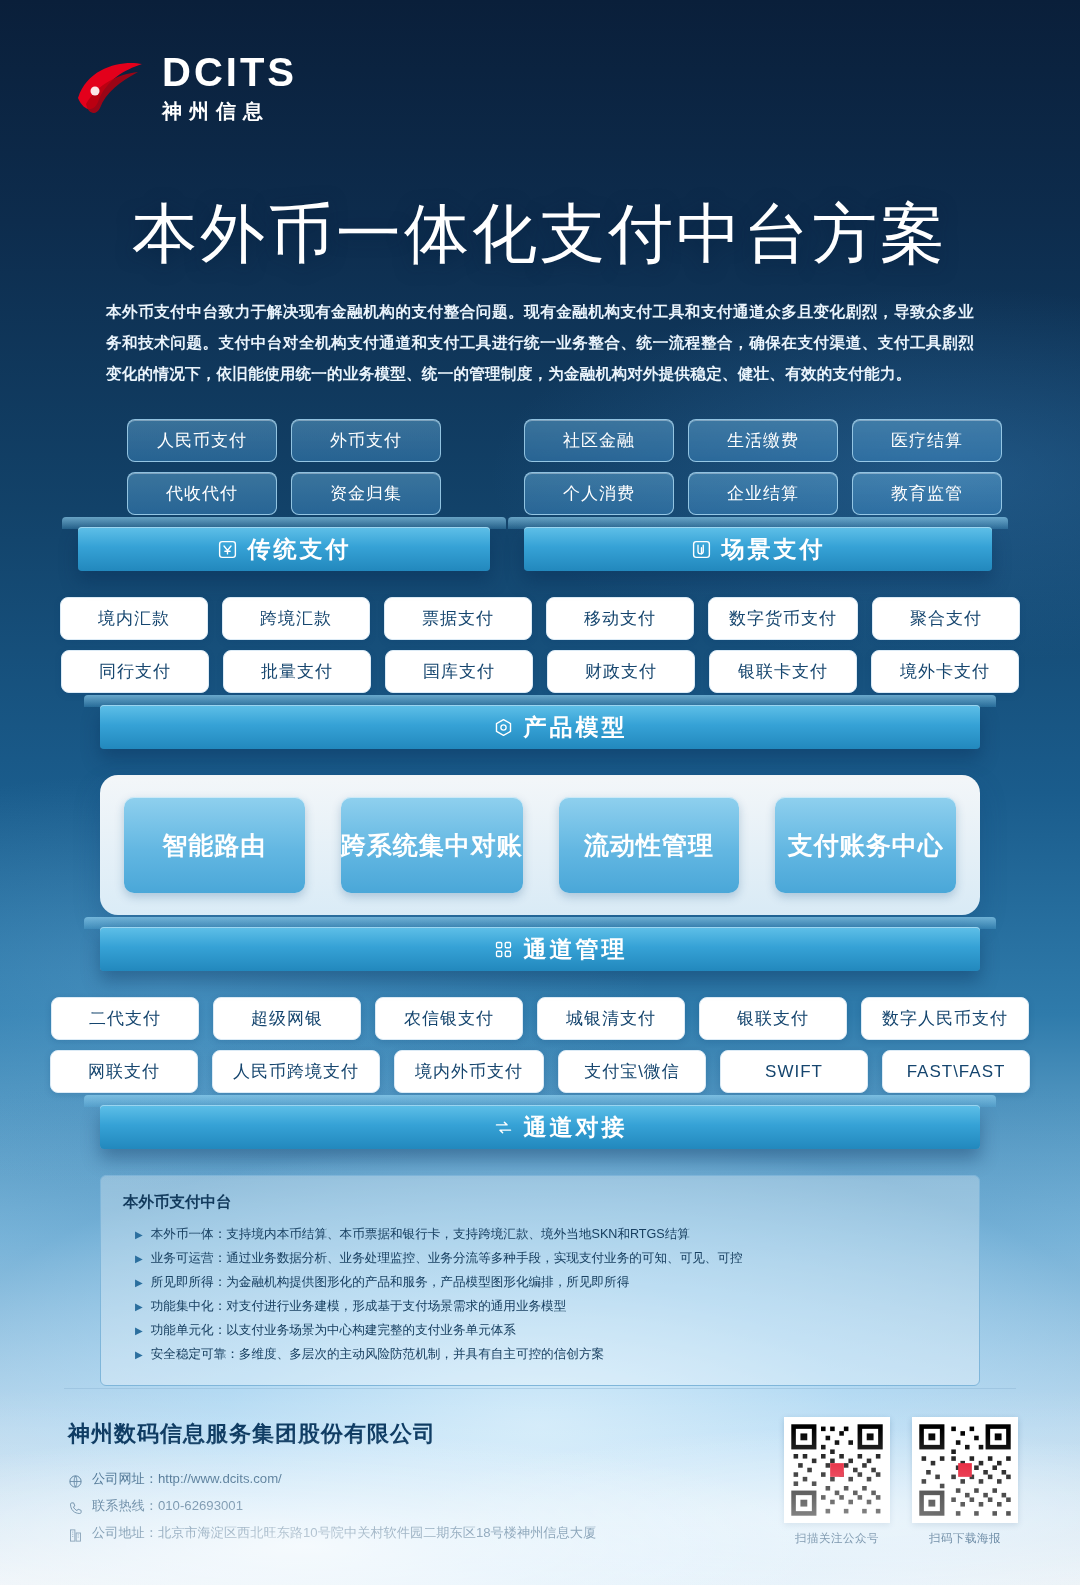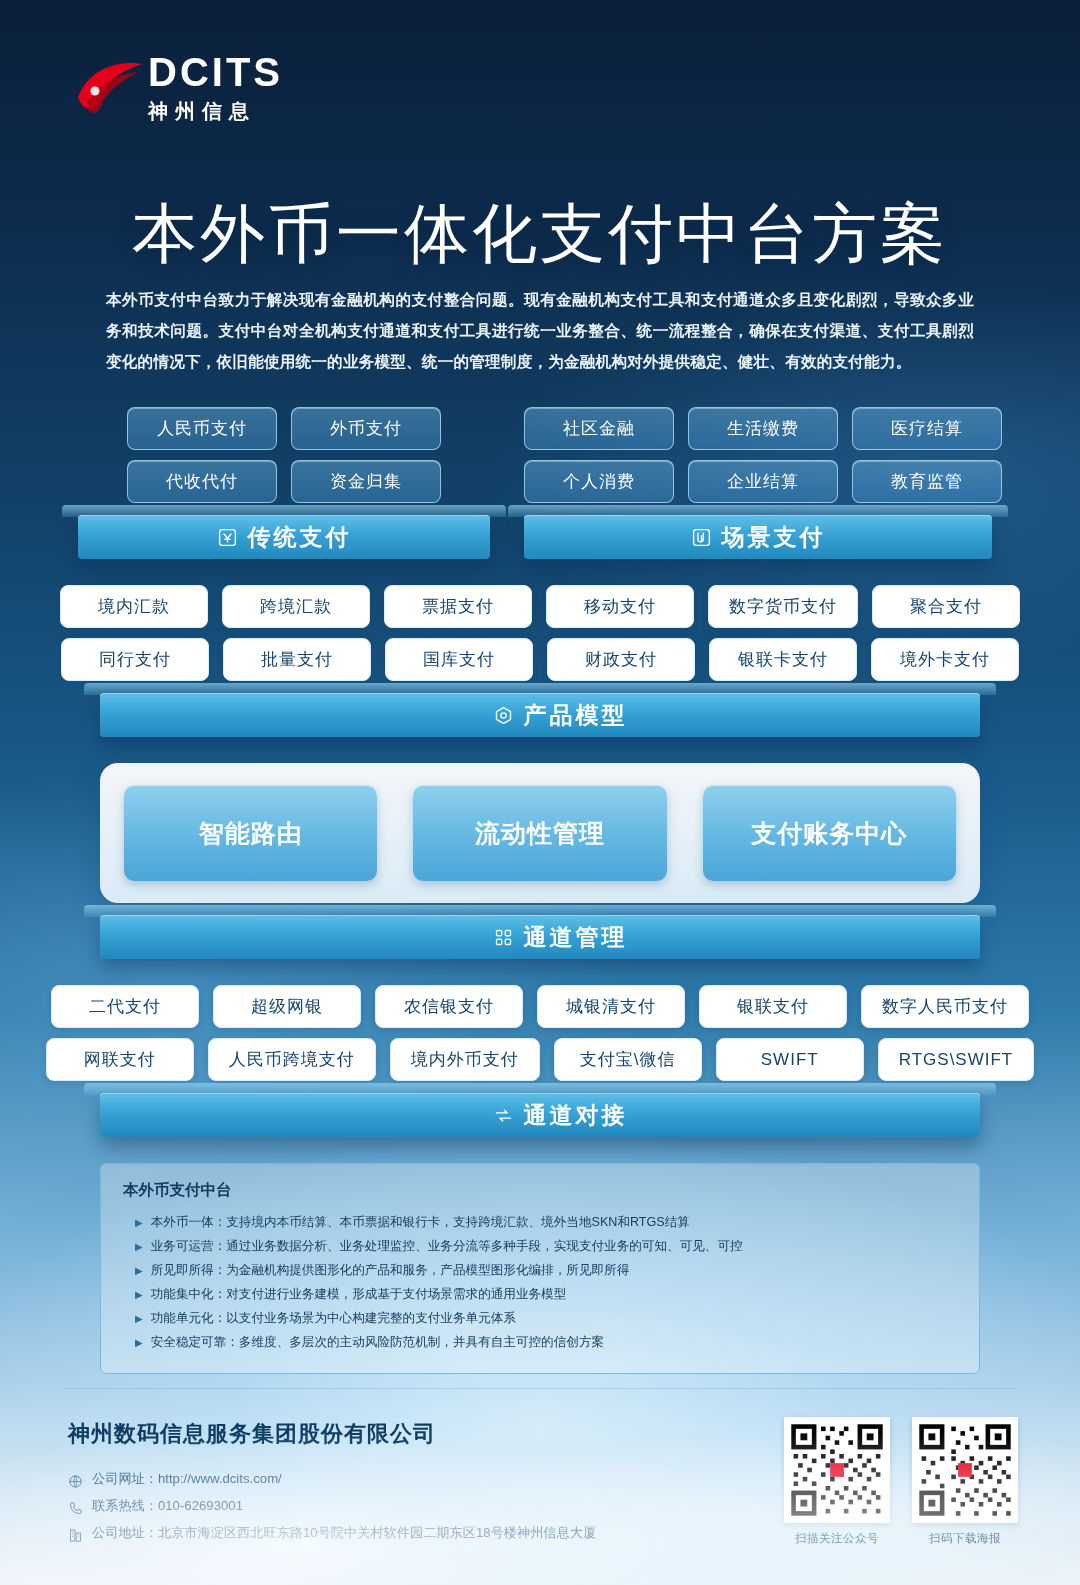--- a/index.html
+++ b/index.html
@@ -23,39 +23,39 @@
     content:"";
     position:absolute; left:0; right:0; bottom:0; height:330px;
     background:
       radial-gradient(ellipse 760px 160px at 28% 88%, rgba(255,255,255,0.75) 0%, rgba(255,255,255,0) 70%),
       radial-gradient(ellipse 620px 130px at 78% 80%, rgba(255,255,255,0.55) 0%, rgba(255,255,255,0) 70%);
     pointer-events:none;
   }
 
   
   .header { position: relative; padding: 52px 0 0 72px; height: 150px; }
-  .logo-wrap { display: flex; align-items: center; }
+  .logo-wrap { display: flex; align-items: center; gap: 14px; }
   .logo-mark { width: 76px; height: 60px; flex: none; }
   .logo-text { display: flex; flex-direction: column; justify-content: center; }
   .logo-en { color: #fff; font-size: 40px; font-weight: bold; letter-spacing: 3px; line-height: 1; }
   .logo-cn { color: #fff; font-size: 20px; font-weight: bold; letter-spacing: 7px; line-height: 1.3; margin-top: 6px; }
 
   
   .title-block { position: relative; padding: 48px 72px 0 72px; }
   .main-title {
     color: #ffffff;
     font-size: 65px;
     font-weight: normal;
     letter-spacing: 3px;
     text-align: center;
     text-shadow: 0 3px 18px rgba(0,30,60,0.55);
     line-height: 1.1;
   }
   .intro {
-    margin-top: 14px;
+    margin-top: 26px;
     color: #eaf4fc;
     font-size: 15.6px;
     line-height: 2.0;
     text-align: justify;
     letter-spacing: 0.2px;
     font-weight: bold;
     padding: 0 34px;
   }
 
   
@@ -297,20 +297,21 @@
             <circle cx="12" cy="12" r="3" fill="none" stroke="#ffffff" stroke-width="1.5"></circle>
           </svg>
         </span>
         <span>产品模型</span>
       </div>
     </div>
 
     <div style="margin-top:26px;">
       <div class="panel">
         <div class="panel-card">智能路由</div>
+        <div class="panel-card">跨系统集中对账</div>
         <div class="panel-card">流动性管理</div>
         <div class="panel-card">支付账务中心</div>
       </div>
       <div class="slab slab-wide">
         <span class="ico">
           <svg viewBox="0 0 24 24" width="21" height="21" aria-hidden="true">
             <rect x="4" y="4" width="6" height="6" rx="1.2" fill="none" stroke="#ffffff" stroke-width="1.5"></rect>
             <rect x="14" y="4" width="6" height="6" rx="1.2" fill="none" stroke="#ffffff" stroke-width="1.5"></rect>
             <rect x="4" y="14" width="6" height="6" rx="1.2" fill="none" stroke="#ffffff" stroke-width="1.5"></rect>
             <rect x="14" y="14" width="6" height="6" rx="1.2" fill="none" stroke="#ffffff" stroke-width="1.5"></rect>
@@ -329,21 +330,21 @@
           <div class="chip white">城银清支付</div>
           <div class="chip white">银联支付</div>
           <div class="chip white">数字人民币支付</div>
         </div>
         <div class="chip-line">
           <div class="chip white">网联支付</div>
           <div class="chip white">人民币跨境支付</div>
           <div class="chip white">境内外币支付</div>
           <div class="chip white">支付宝\微信</div>
           <div class="chip white">SWIFT</div>
-          <div class="chip white">RTGS\SWIFT</div>
+          <div class="chip white">FAST\FAST</div>
         </div>
       </div>
       <div class="slab slab-wide">
         <span class="ico">
           <svg viewBox="0 0 24 24" width="21" height="21" aria-hidden="true">
             <path d="M4 9h12l-3-3M20 15H8l3 3" fill="none" stroke="#ffffff" stroke-width="1.7" stroke-linecap="round" stroke-linejoin="round"></path>
           </svg>
         </span>
         <span>通道对接</span>
       </div>

